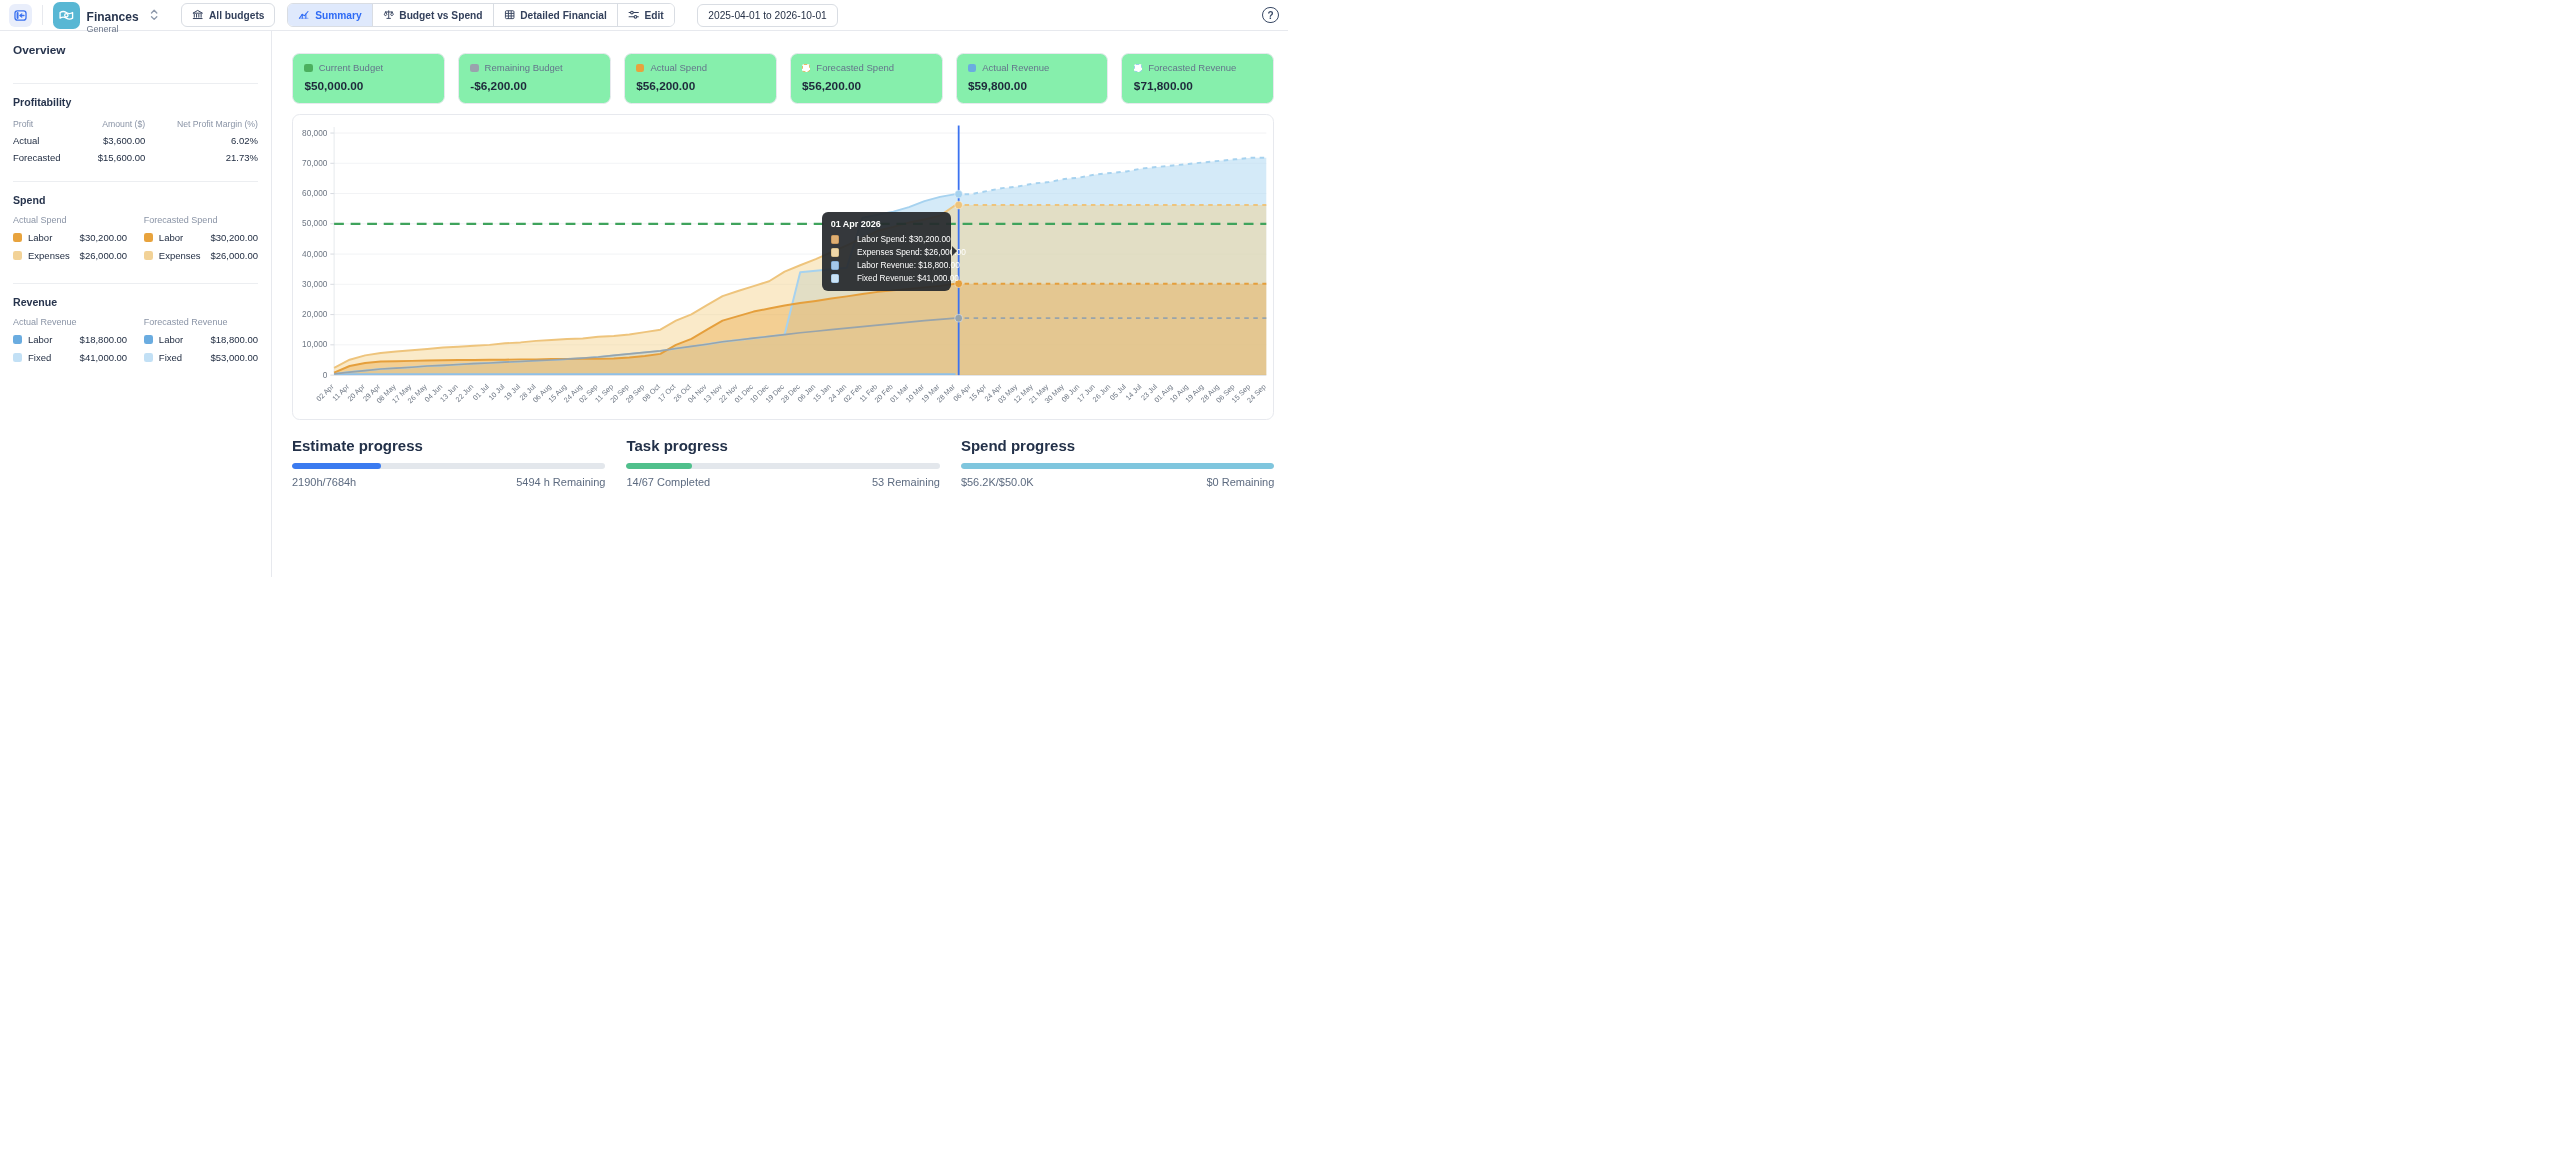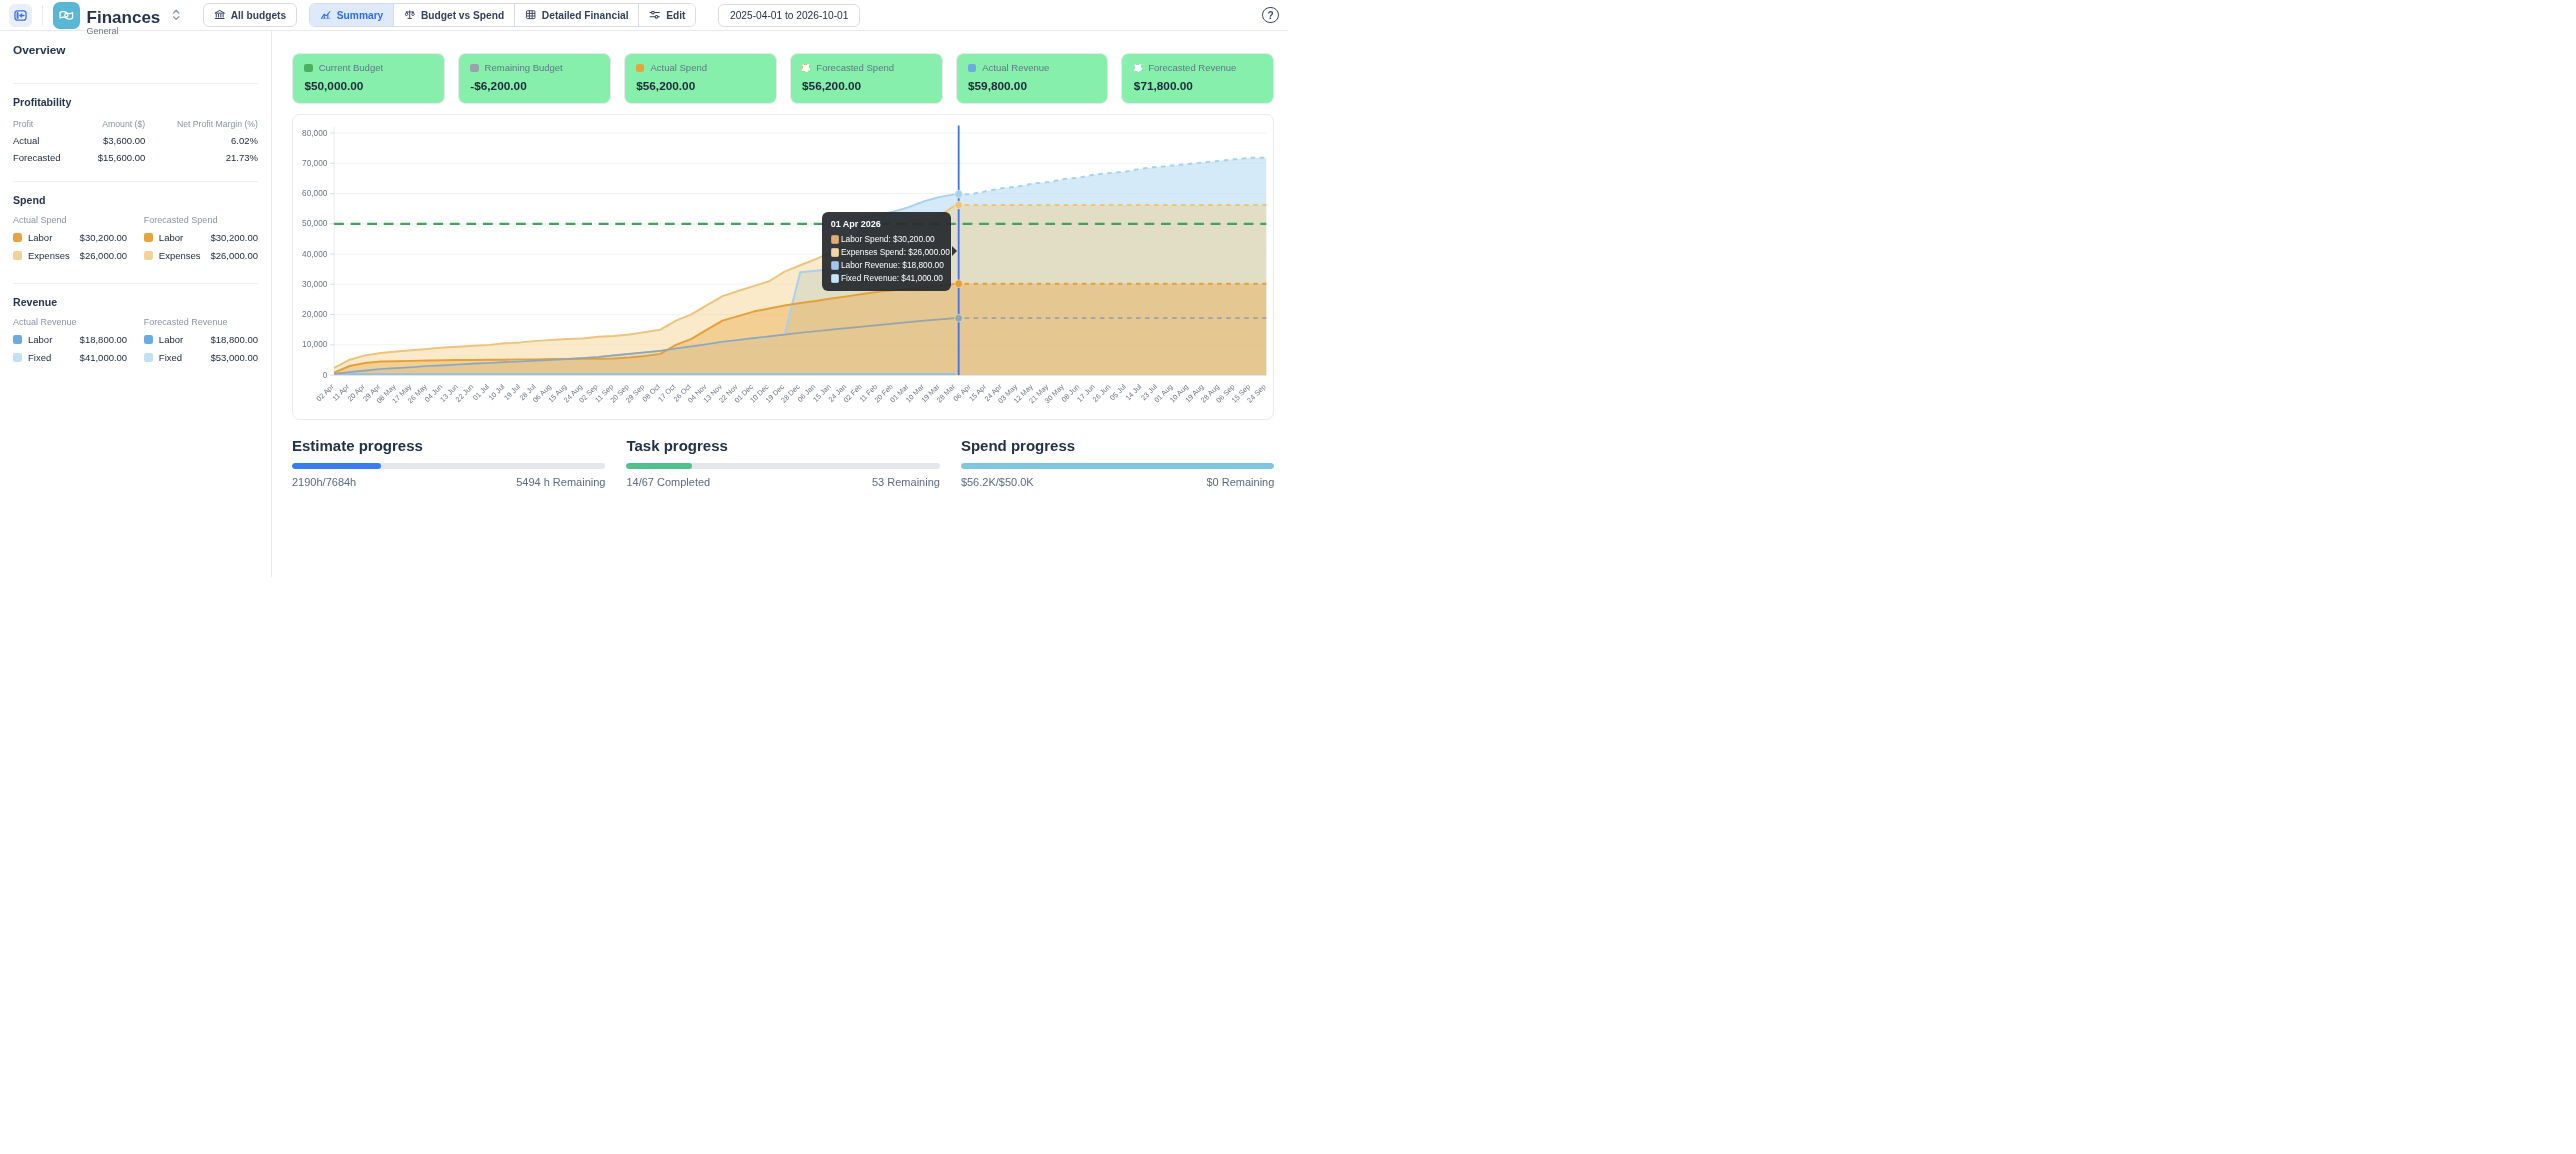--- a/index.html
+++ b/index.html
@@ -6,21 +6,21 @@
   html,body { background:#fff; }
   body { width:1288px; height:577px; font-family:"Liberation Sans", sans-serif; color:#1f2a44; overflow:hidden; }
 
   
   .hdr { display:flex; align-items:center; height:31px; border-bottom:0.8px solid #e7e9ee; padding:0 9px; }
   .toggle-btn { width:23px; height:23px; border-radius:6px; background:#e9eefb; display:flex; align-items:center; justify-content:center; color:#3b72f0; cursor:pointer; border:none; }
   .vdiv { width:0.8px; height:20px; background:#e7e9ee; margin:0 10px; }
   .brand { display:flex; align-items:center; gap:6.8px; }
   .brand-icon { width:27px; height:27px; border-radius:6.8px; background:#58b7d4; display:flex; align-items:center; justify-content:center; color:#fff; }
   .brand-txt { line-height:1.1; }
-  .brand-title { font-size:17px; font-weight:700; color:#27344d;margin-top:16px; }
+  .brand-title { font-size:12px; font-weight:700; color:#27344d;margin-top:16px; }
   .brand-sub { font-size:9px; color:#6b7689; }
   .chev { color:#8e99ab; margin-left:4.6px; cursor:pointer; }
   .hdr-tabs { display:flex; align-items:center; margin-left:23px; gap:12px; }
   .btn-plain { display:flex; align-items:center; gap:5.3px; height:23.5px; padding:0 10px; border:0.8px solid #d9dde3; border-radius:6px; background:#fff; font-size:10.2px; font-weight:600; color:#34415c; cursor:pointer; white-space:nowrap; }
   .seg { display:flex; align-items:stretch; border:0.8px solid #d9dde3; border-radius:6px; overflow:hidden; height:23.5px; }
   .seg-tab { display:flex; align-items:center; gap:5.3px; padding:0 10px; font-size:10.2px; font-weight:600; color:#34415c; background:#fff; border:none; border-left:0.8px solid #d9dde3; cursor:pointer; white-space:nowrap; }
   .seg-tab:first-child { border-left:none; }
   .seg-tab.active { background:#dfe9fc; color:#2e6bf5; }
   .date-box { height:23px; margin-left:10px; padding:0 10.6px; border:0.8px solid #d9dde3; border-radius:6px; font-size:10.2px; color:#273247; background:#fff; display:flex; align-items:center; white-space:nowrap; cursor:text; }
   .hdr-spacer { flex:1; }
@@ -57,21 +57,21 @@
   .card-swatch { width:8.3px; height:8.3px; border-radius:2.3px; }
   .card-swatch.dashed { background:#fff !important; }
   .card-value { font-size:11.8px; font-weight:700; color:#1e293b; margin-top:5.3px; }
 
   .chart-card { position:relative; margin-top:10.6px; border:0.8px solid #e7e9ee; border-radius:7.6px; background:#fff; padding:3px 1.5px 0 1.5px; }
   .chart-card svg { display:block; width:100%; height:auto; }
 
   .tooltip { position:absolute; left:54%; top:32%; width:129px; background:rgba(38,41,45,0.93); border-radius:6px; padding:6.8px 8.3px 7.6px 8.3px; color:#fff; z-index:5; }
   .tooltip::after { content:""; position:absolute; right:-5.3px; top:50%; margin-top:-5.3px; border-top:5.3px solid transparent; border-bottom:5.3px solid transparent; border-left:5.3px solid rgba(38,41,45,0.93); }
   .tt-title { font-size:9px; font-weight:700; margin-bottom:5.3px; }
-  .tt-row { display:flex; align-items:center; gap:2px; font-size:8.3px; margin-top:3px; white-space:nowrap; }
+  .tt-row { display:flex; align-items:center; gap:18px; font-size:8.3px; margin-top:3px; white-space:nowrap; }
   .tt-sw { width:8.3px; height:8.3px; border-radius:1.5px; flex:0 0 8.3px; border:1.1px solid; }
 
   .progress-row { display:grid; grid-template-columns:1fr 1fr 1fr; gap:21px; margin-top:16.7px; }
   .prog-title { font-size:15px; font-weight:700; color:#233149; }
   .prog-track { height:6.8px; border-radius:3.8px; background:#e3e7ec; margin:9px 0 6.8px 0; overflow:hidden; }
   .prog-fill { height:100%; border-radius:3.8px; }
   .prog-meta { display:flex; justify-content:space-between; font-size:11px; color:#5d6b80; }
 
   .icon-svg { display:block; }
 </style>

